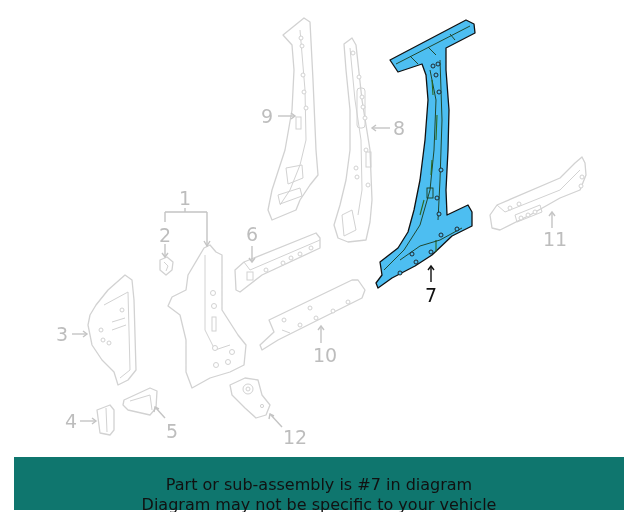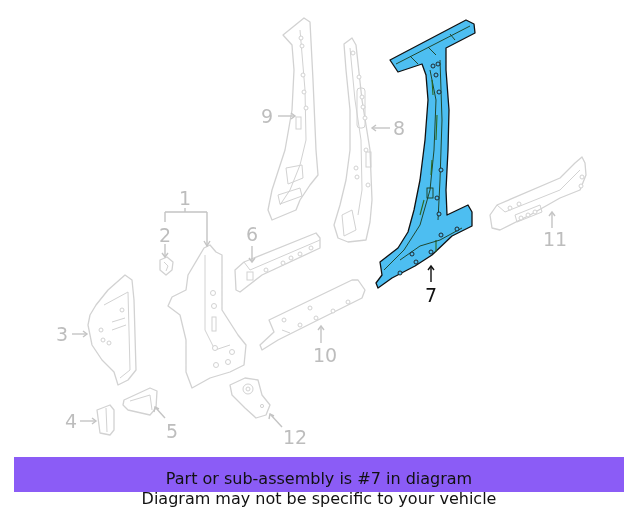--- a/index.html
+++ b/index.html
@@ -10,24 +10,24 @@
   .detail { fill:none; stroke:#d2d2d2; stroke-width:1; }
   .hole { fill:#ffffff; stroke:#d2d2d2; stroke-width:1; }
   .hl { fill:#4dbef1; stroke:#111111; stroke-width:1.3; stroke-linejoin:round; }
   .hl-detail { fill:none; stroke:#1a3a1a; stroke-width:0.9; }
   .hl-green { fill:none; stroke:#2b6a1f; stroke-width:1.1; }
   .hl-hole { fill:#4dbef1; stroke:#1a1a1a; stroke-width:0.9; }
   .leader { fill:none; stroke:#c4c4c4; stroke-width:1.4; }
   .leader-hl { fill:none; stroke:#111111; stroke-width:1.4; }
   .callout { font-family:"DejaVu Sans", sans-serif; font-size:19px; fill:#bdbdbd; }
   .callout-hl { font-family:"DejaVu Sans", sans-serif; font-size:19px; fill:#111111; }
-  #banner { position:absolute; left:14px; top:457px; width:610px; height:35px;
-            background:#8b5cf6; color:#111111; text-align:center;
+  #banner { position:absolute; left:14px; top:457px; width:610px; height:53px;
+            background:#0f766e; color:#111111; text-align:center;
             font-family:"DejaVu Sans", sans-serif; font-size:16px; line-height:20px;
-            padding-top:12px; box-sizing:border-box; }
+            padding-top:18px; box-sizing:border-box; }
   #banner div { white-space:nowrap; }
 </style>
 </head>
 <body>
 
 <svg id="diagram" viewBox="0 0 640 450" xmlns="http://www.w3.org/2000/svg">
 
   <g>
     <path class="part" d="M283,35 L304,18 L310,22 L313,80 L316,150 L318,175 L310,185 L300,200 L296,210 L272,220 L268,210 L272,190 L285,150 L292,110 L294,70 L292,45 Z"></path>
     <path class="detail" d="M300,30 L305,90 L306,140 L300,165 L290,190 L280,205"></path>

